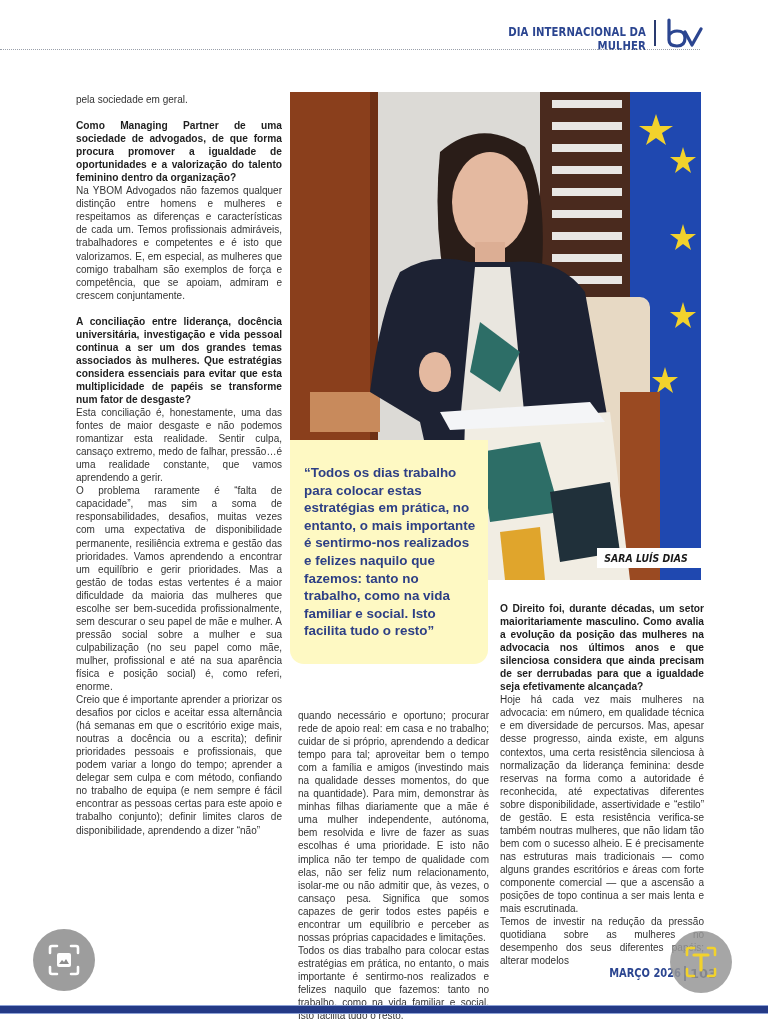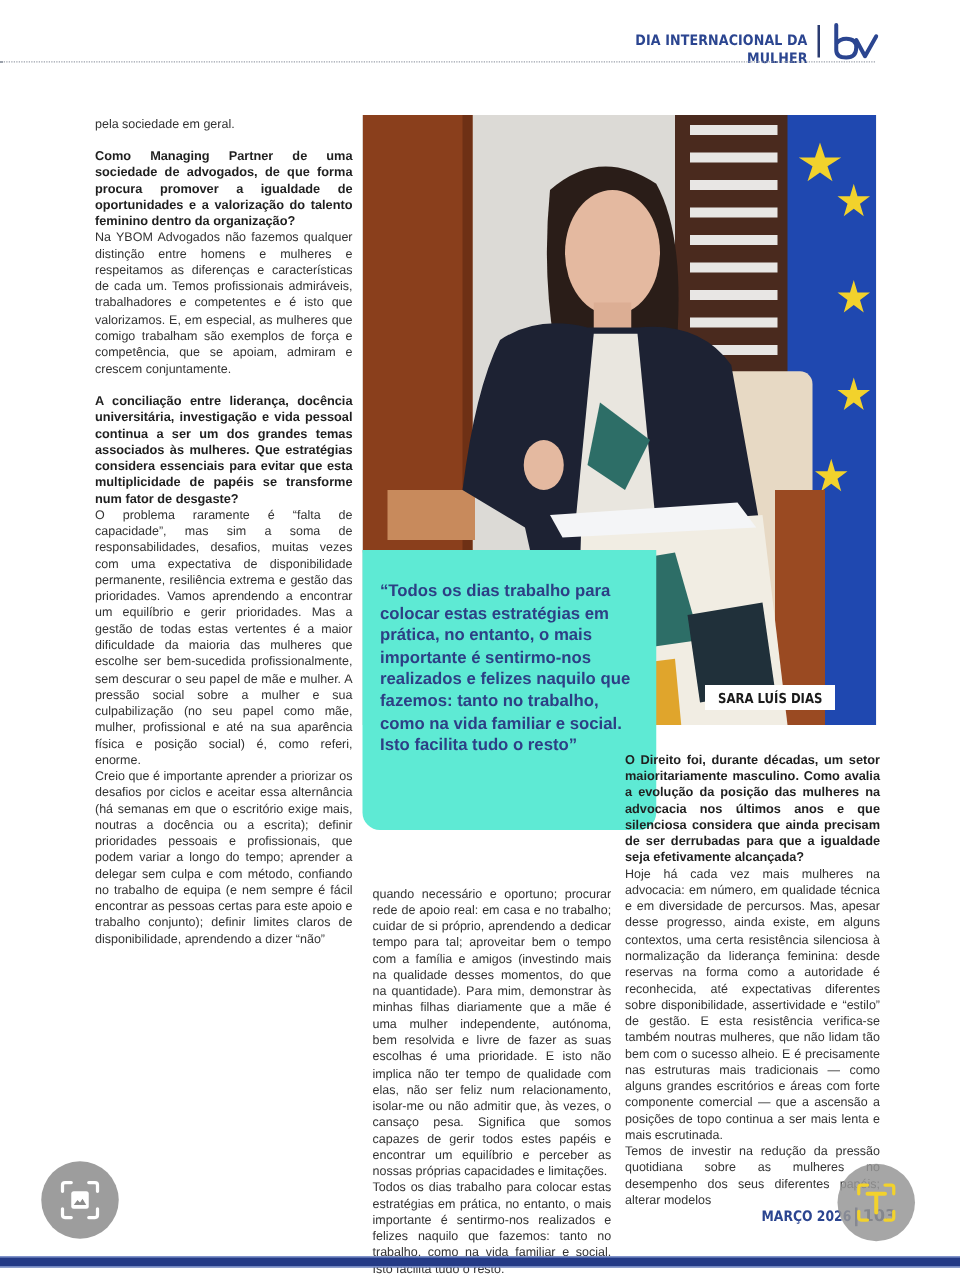--- a/index.html
+++ b/index.html
@@ -28,31 +28,32 @@
   .col-mid { left: 298px; top: 709px; width: 191px; }
   .col-right { left: 500px; top: 602px; width: 204px; }
 
   
   .photo {
     position: absolute; left: 290px; top: 92px; width: 411px; height: 488px; overflow: hidden;
     background: #d9d6d2;
   }
   .photo svg { width: 100%; height: 100%; display: block; }
   .caption {
-    position: absolute; left: 564px; top: 548px; width: 104px; height: 20px; background: #ffffff;
+    position: absolute; left: 597px; top: 548px; width: 104px; height: 20px; background: #ffffff;
     font-family: "DejaVu Sans", sans-serif; font-weight: bold; font-size: 11px; color: #1a1a1a;
-    display: flex; align-items: center; justify-content: center;
+    display: flex; align-items: center; justify-content: flex-start;
     transform-origin: center;
+    font-style: italic;
   }
   .caption span { display: inline-block; transform: scaleX(0.85); white-space: nowrap; }
 
   
   .quote-box {
-    position: absolute; left: 290px; top: 440px; width: 235px; height: 224px;
-    background: #5eead4; border-radius: 0 0 14px 14px;
+    position: absolute; left: 290px; top: 440px; width: 198px; height: 224px;
+    background: #fef9c3; border-radius: 0 0 14px 14px;
     padding: 24px 12px 0 14px;
   }
   .quote-text {
     font-family: "Liberation Sans", sans-serif; font-weight: bold; font-size: 13.4px; line-height: 17.6px;
     color: #2d3f85;
   }
 
   
   .footer-date {
     position: absolute; left: 585px; top: 966px; width: 96px; text-align: right;
@@ -87,20 +88,21 @@
 </svg>
 <div class="dotted-line"></div>
 
 <div class="col col-left">
     <p class="b">pela sociedade em geral.</p>
     <div class="gap"></div>
     <p class="q">Como Managing Partner de uma sociedade de advogados, de que forma procura promover a igualdade de oportunidades e a valorização do talento feminino dentro da organização?</p>
     <p class="b">Na YBOM Advogados não fazemos qualquer distinção entre homens e mulheres e respeitamos as diferenças e características de cada um. Temos profissionais admiráveis, trabalhadores e competentes e é isto que valorizamos. E, em especial, as mulheres que comigo trabalham são exemplos de força e competência, que se apoiam, admiram e crescem conjuntamente.</p>
     <div class="gap"></div>
     <p class="q">A conciliação entre liderança, docência universitária, investigação e vida pessoal continua a ser um dos grandes temas associados às mulheres. Que estratégias considera essenciais para evitar que esta multiplicidade de papéis se transforme num fator de desgaste?</p>
+    <p class="b">Esta conciliação é, honestamente, uma das fontes de maior desgaste e não podemos romantizar esta realidade. Sentir culpa, cansaço extremo, medo de falhar, pressão…é uma realidade constante, que vamos aprendendo a gerir.</p>
     <p class="b">O problema raramente é “falta de capacidade”, mas sim a soma de responsabilidades, desafios, muitas vezes com uma expectativa de disponibilidade permanente, resiliência extrema e gestão das prioridades. Vamos aprendendo a encontrar um equilíbrio e gerir prioridades. Mas a gestão de todas estas vertentes é a maior dificuldade da maioria das mulheres que escolhe ser bem-sucedida profissionalmente, sem descurar o seu papel de mãe e mulher. A pressão social sobre a mulher e sua culpabilização (no seu papel como mãe, mulher, profissional e até na sua aparência física e posição social) é, como referi, enorme.</p>
     <p class="b">Creio que é importante aprender a priorizar os desafios por ciclos e aceitar essa alternância (há semanas em que o escritório exige mais, noutras a docência ou a escrita); definir prioridades pessoais e profissionais, que podem variar a longo do tempo; aprender a delegar sem culpa e com método, confiando no trabalho de equipa (e nem sempre é fácil encontrar as pessoas certas para este apoio e trabalho conjunto); definir limites claros de disponibilidade, aprendendo a dizer “não”</p>
   </div>
 
 <div class="photo" title="Sara Luís Dias sentada numa cadeira, a falar, com bandeira da União Europeia ao fundo">
   <svg viewBox="0 0 411 488" preserveAspectRatio="none">
     <rect x="0" y="0" width="411" height="488" fill="#dcdad6"></rect>
 
     <rect x="0" y="0" width="88" height="350" fill="#8a3f1c"></rect>
     <rect x="80" y="0" width="8" height="350" fill="#6e3015"></rect>

